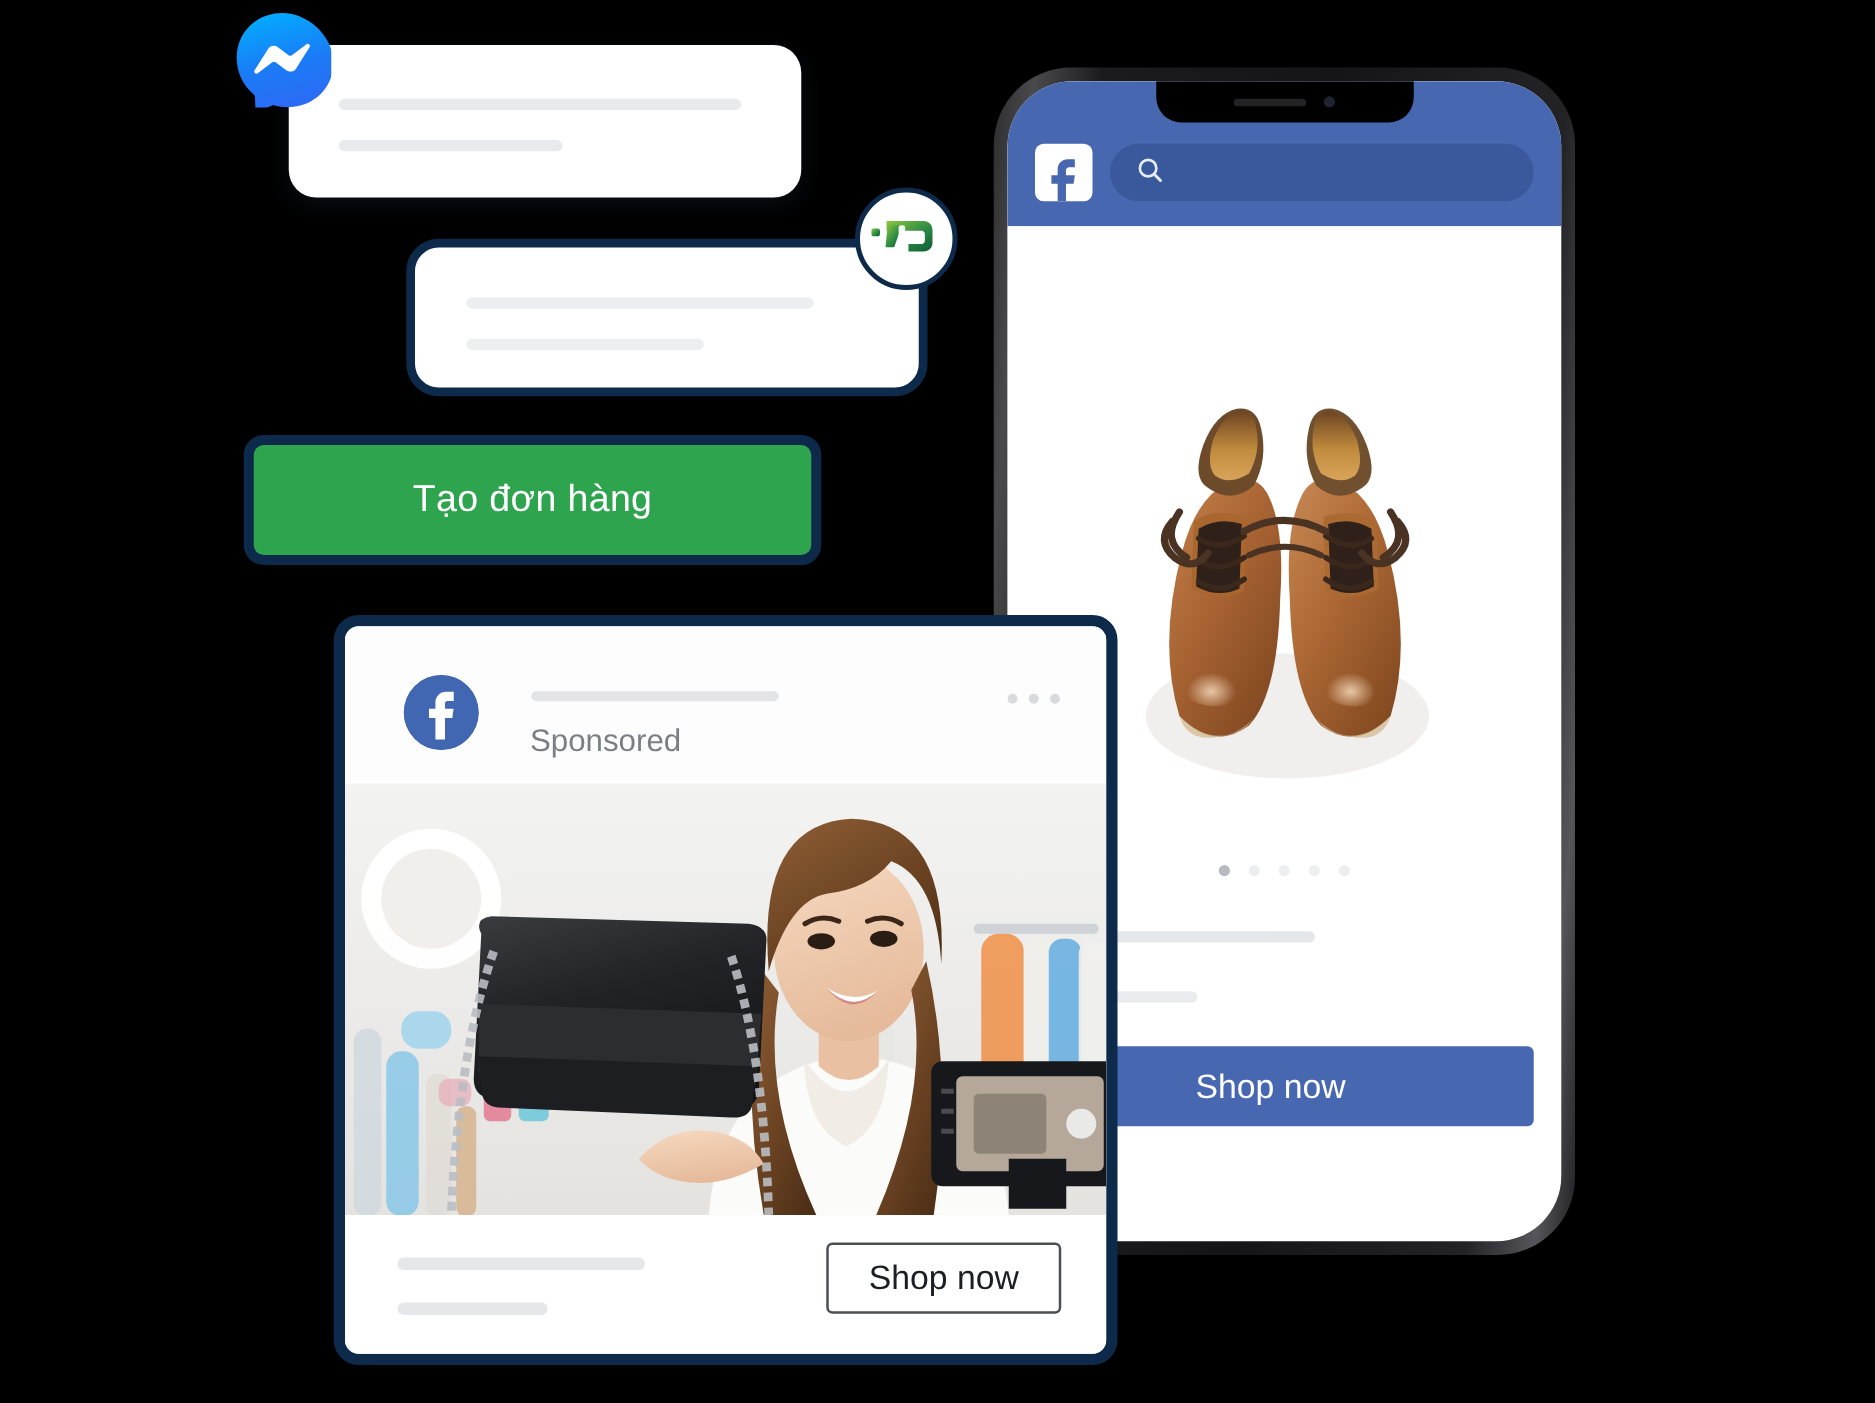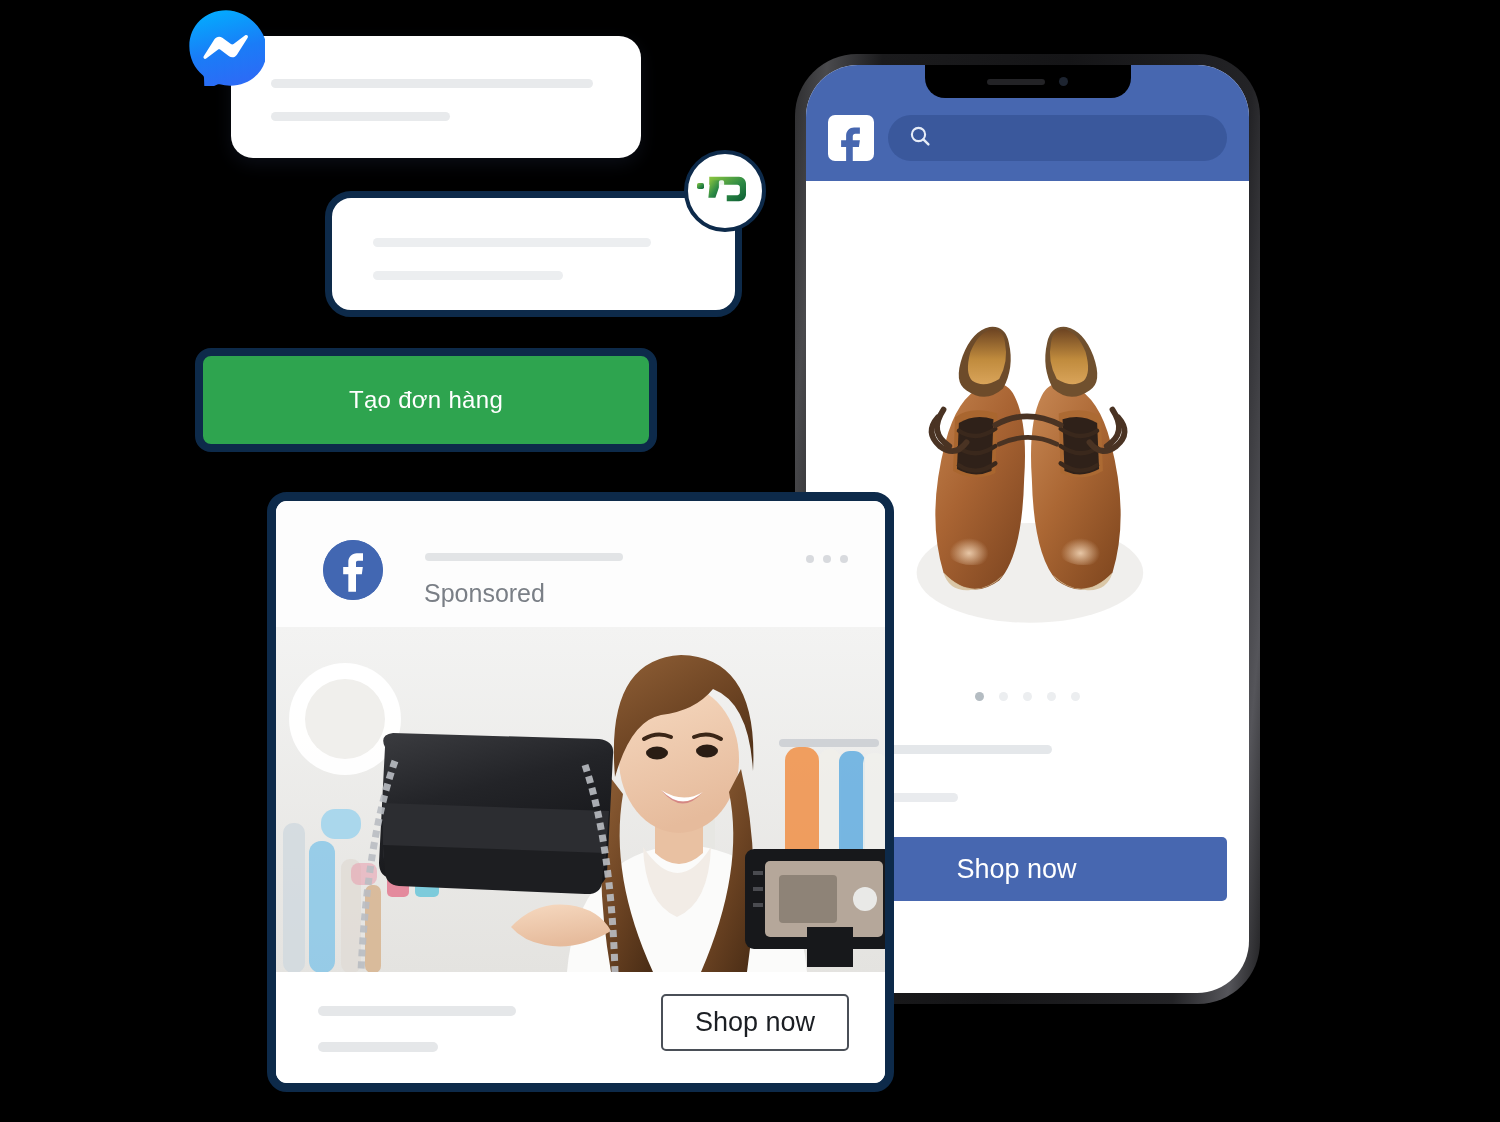--- a/index.html
+++ b/index.html
@@ -82,21 +82,21 @@
     width: 462px; height: 104px;
     background: #2ea44f;
     border: 8px solid #0d2a4a;
     border-radius: 16px;
     display: flex; align-items: center; justify-content: center;
     z-index: 24;
     cursor: pointer;
   }
   .cta-green span {
     color: #ffffff;
-    font-size: 24px;
+    font-size: 30px;
     font-weight: 400;
     letter-spacing: 0.3px;
     text-align: right;
   }
 
   
   .ad-card {
     position: absolute;
     left: 267px; top: 492px;
     width: 627px; height: 600px;

